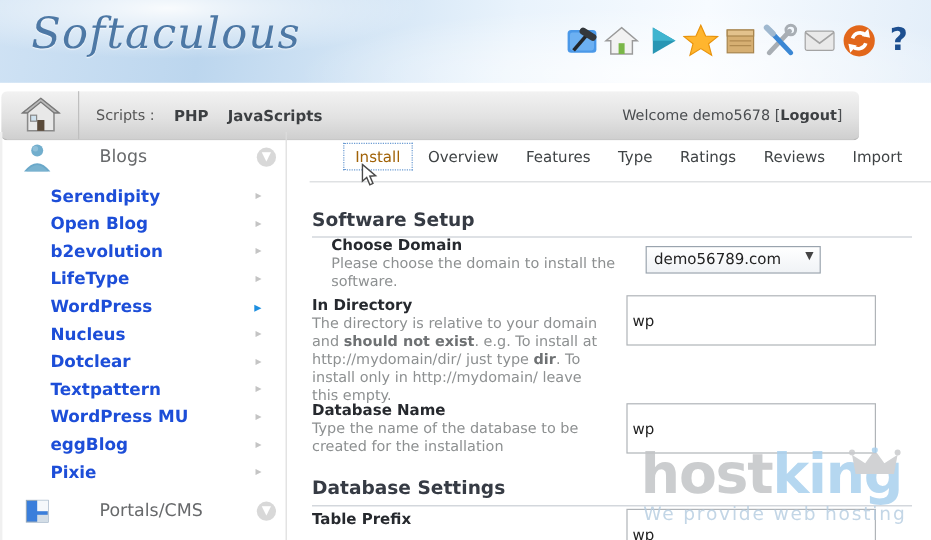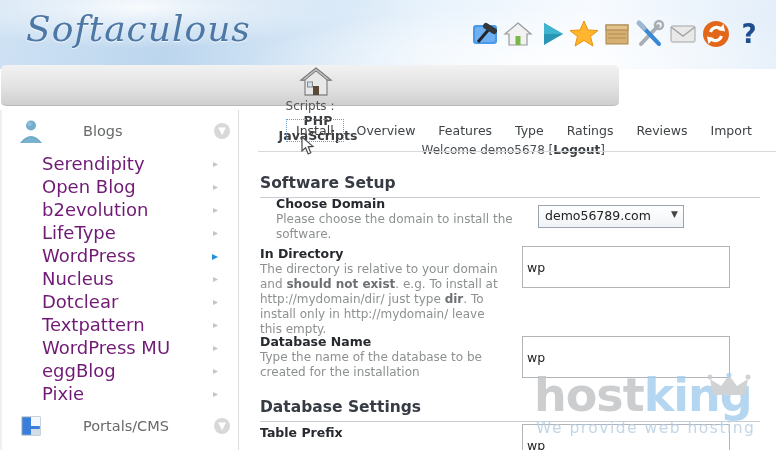--- a/index.html
+++ b/index.html
@@ -12,49 +12,49 @@
       radial-gradient(ellipse 300px 60px at 18% 10%, rgba(255,255,255,.9), rgba(255,255,255,0) 70%),
       radial-gradient(ellipse 420px 80px at 70% 90%, rgba(255,255,255,.8), rgba(255,255,255,0) 70%),
       linear-gradient(100deg,#cfe2f4 0%,#bcd6ee 22%,#e9f3fc 55%,#f7fbff 75%,#e3eef9 100%);}
   .logo{position:absolute;left:26px;top:8px;font-family:"DejaVu Serif","Liberation Serif",serif;
         font-style:italic;font-size:36px;color:#4d78a5;letter-spacing:1px;text-shadow:0 1px 1px rgba(255,255,255,.8);}
   .banner-icons{position:absolute;right:12px;top:19px;display:flex;align-items:center;gap:3px;}
   .bicon{width:30px;height:30px;display:flex;align-items:center;justify-content:center;cursor:pointer;}
   .help-q{font-size:26px;font-weight:bold;color:#1d4f90;line-height:30px;}
 
   
-  .navbar{position:absolute;left:1px;top:65px;width:618px;height:40px;
+  .navbar{position:absolute;left:1px;top:76px;width:715px;height:40px;
     background:linear-gradient(#f2f2f2,#e2e2e2 55%,#cfcfcf);border-radius:5px;
-    border-bottom:1px solid #b9b9b9;display:flex;align-items:center;flex-direction:column;}
+    border-bottom:1px solid #b9b9b9;display:flex;align-items:center;}
   .nav-home{margin-left:12px;width:42px;height:36px;display:flex;align-items:center;justify-content:center;cursor:pointer;}
   .nav-div{width:1px;height:40px;background:#bfbfbf;margin-left:10px;margin-right:14px;}
   .nav-scripts{font-size:12px;color:#555;}
   .nav-link{font-size:12.5px;font-weight:bold;color:#3c3f42;margin-left:16px;cursor:pointer;}
   .nav-welcome{margin-left:auto;margin-right:14px;font-size:12px;color:#4a4d50;}
   .nav-welcome b{color:#3c3f42;cursor:pointer;}
 
   
   .sidebar{position:absolute;left:0;top:110px;width:238px;height:340px;overflow:hidden;border-left:2px solid #f0f0f0;}
   .side-divider{position:absolute;left:238px;top:110px;width:1px;height:340px;background:#ddd;}
   .cat{display:flex;align-items:center;height:42px;padding:0 10px 0 14px;cursor:pointer;}
   .cat-icon{width:30px;height:30px;margin-right:12px;display:flex;align-items:center;justify-content:center;}
   .cat-label{font-size:14.5px;color:#67696b;flex:1;margin-left:25px;}
   .chev{width:16px;height:16px;border-radius:50%;background:#d8d8d8;color:#fff;font-size:10px;
         display:flex;align-items:center;justify-content:center;line-height:1;cursor:pointer;}
   .item{display:flex;align-items:center;height:23px;padding-left:40px;padding-right:22px;cursor:pointer;}
-  .item-label{font-size:18px;color:#701a75;flex:1;}
+  .item-label{font-size:14px;color:#1d4ed8;flex:1;font-weight:bold;}
   .item-arrow{font-size:10px;color:#c4c4c4;}
   .item.active .item-arrow{color:#1e8fe0;font-size:12px;font-weight:bold;}
 
   
   .main{position:absolute;left:258px;top:110px;width:518px;height:340px;}
   .tabs{position:absolute;left:0;top:0;width:518px;height:42px;display:flex;align-items:center;
         justify-content:space-between;padding:0 14px 0 28px;box-sizing:border-box;border-bottom:1px solid #d7dadd;}
   .tab{font-size:12.5px;color:#3f4345;cursor:pointer;padding:3px 9px;border:1px solid transparent;}
-  .tab.active{color:#404040;border:1px dotted #6b9bd2;}
+  .tab.active{color:#a16207;border:1px dotted #6b9bd2;}
   .cursor-arrow{position:absolute;left:43px;top:26px;z-index:10;}
 
   .sec-title{position:absolute;left:2px;width:500px;font-size:15.5px;font-weight:bold;color:#363b44;
              border-bottom:1px solid #c9ced4;padding-bottom:5px;}
   .frow{position:absolute;left:2px;width:516px;}
   .flabel{font-size:12.5px;font-weight:bold;color:#26292e;margin-bottom:1px;}
   .fdesc{font-size:12px;color:#8d9091;line-height:15px;width:250px;}
   .fdesc b{color:#6e7173;}
   .fctrl{position:absolute;left:262px;top:0;}
   .tinput{width:198px;height:16px;border:1px solid #b0b4b8;font-family:inherit;font-size:12.5px;

